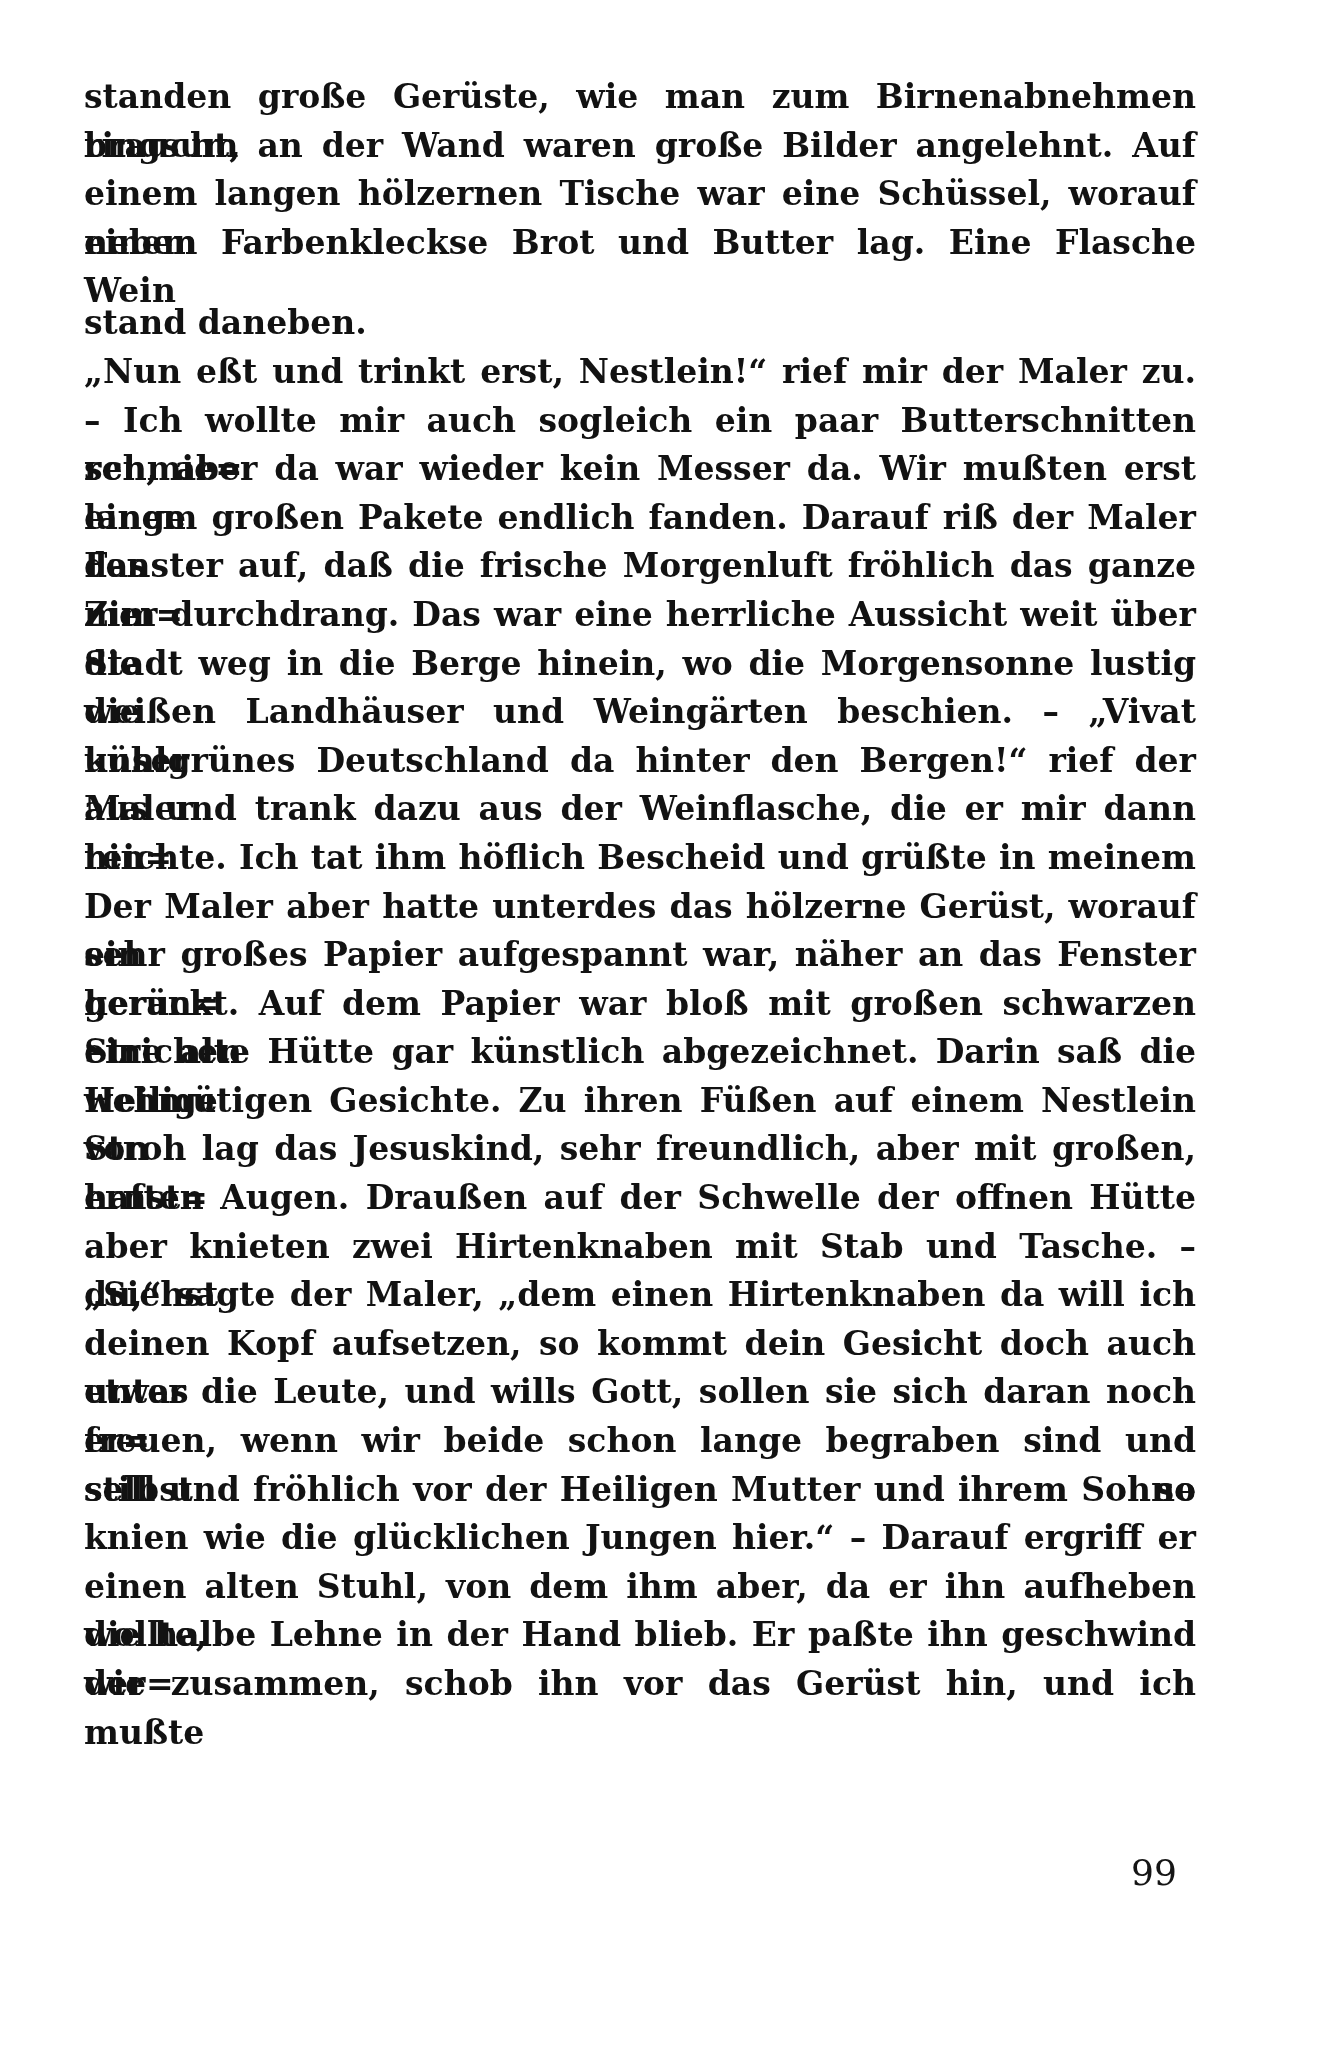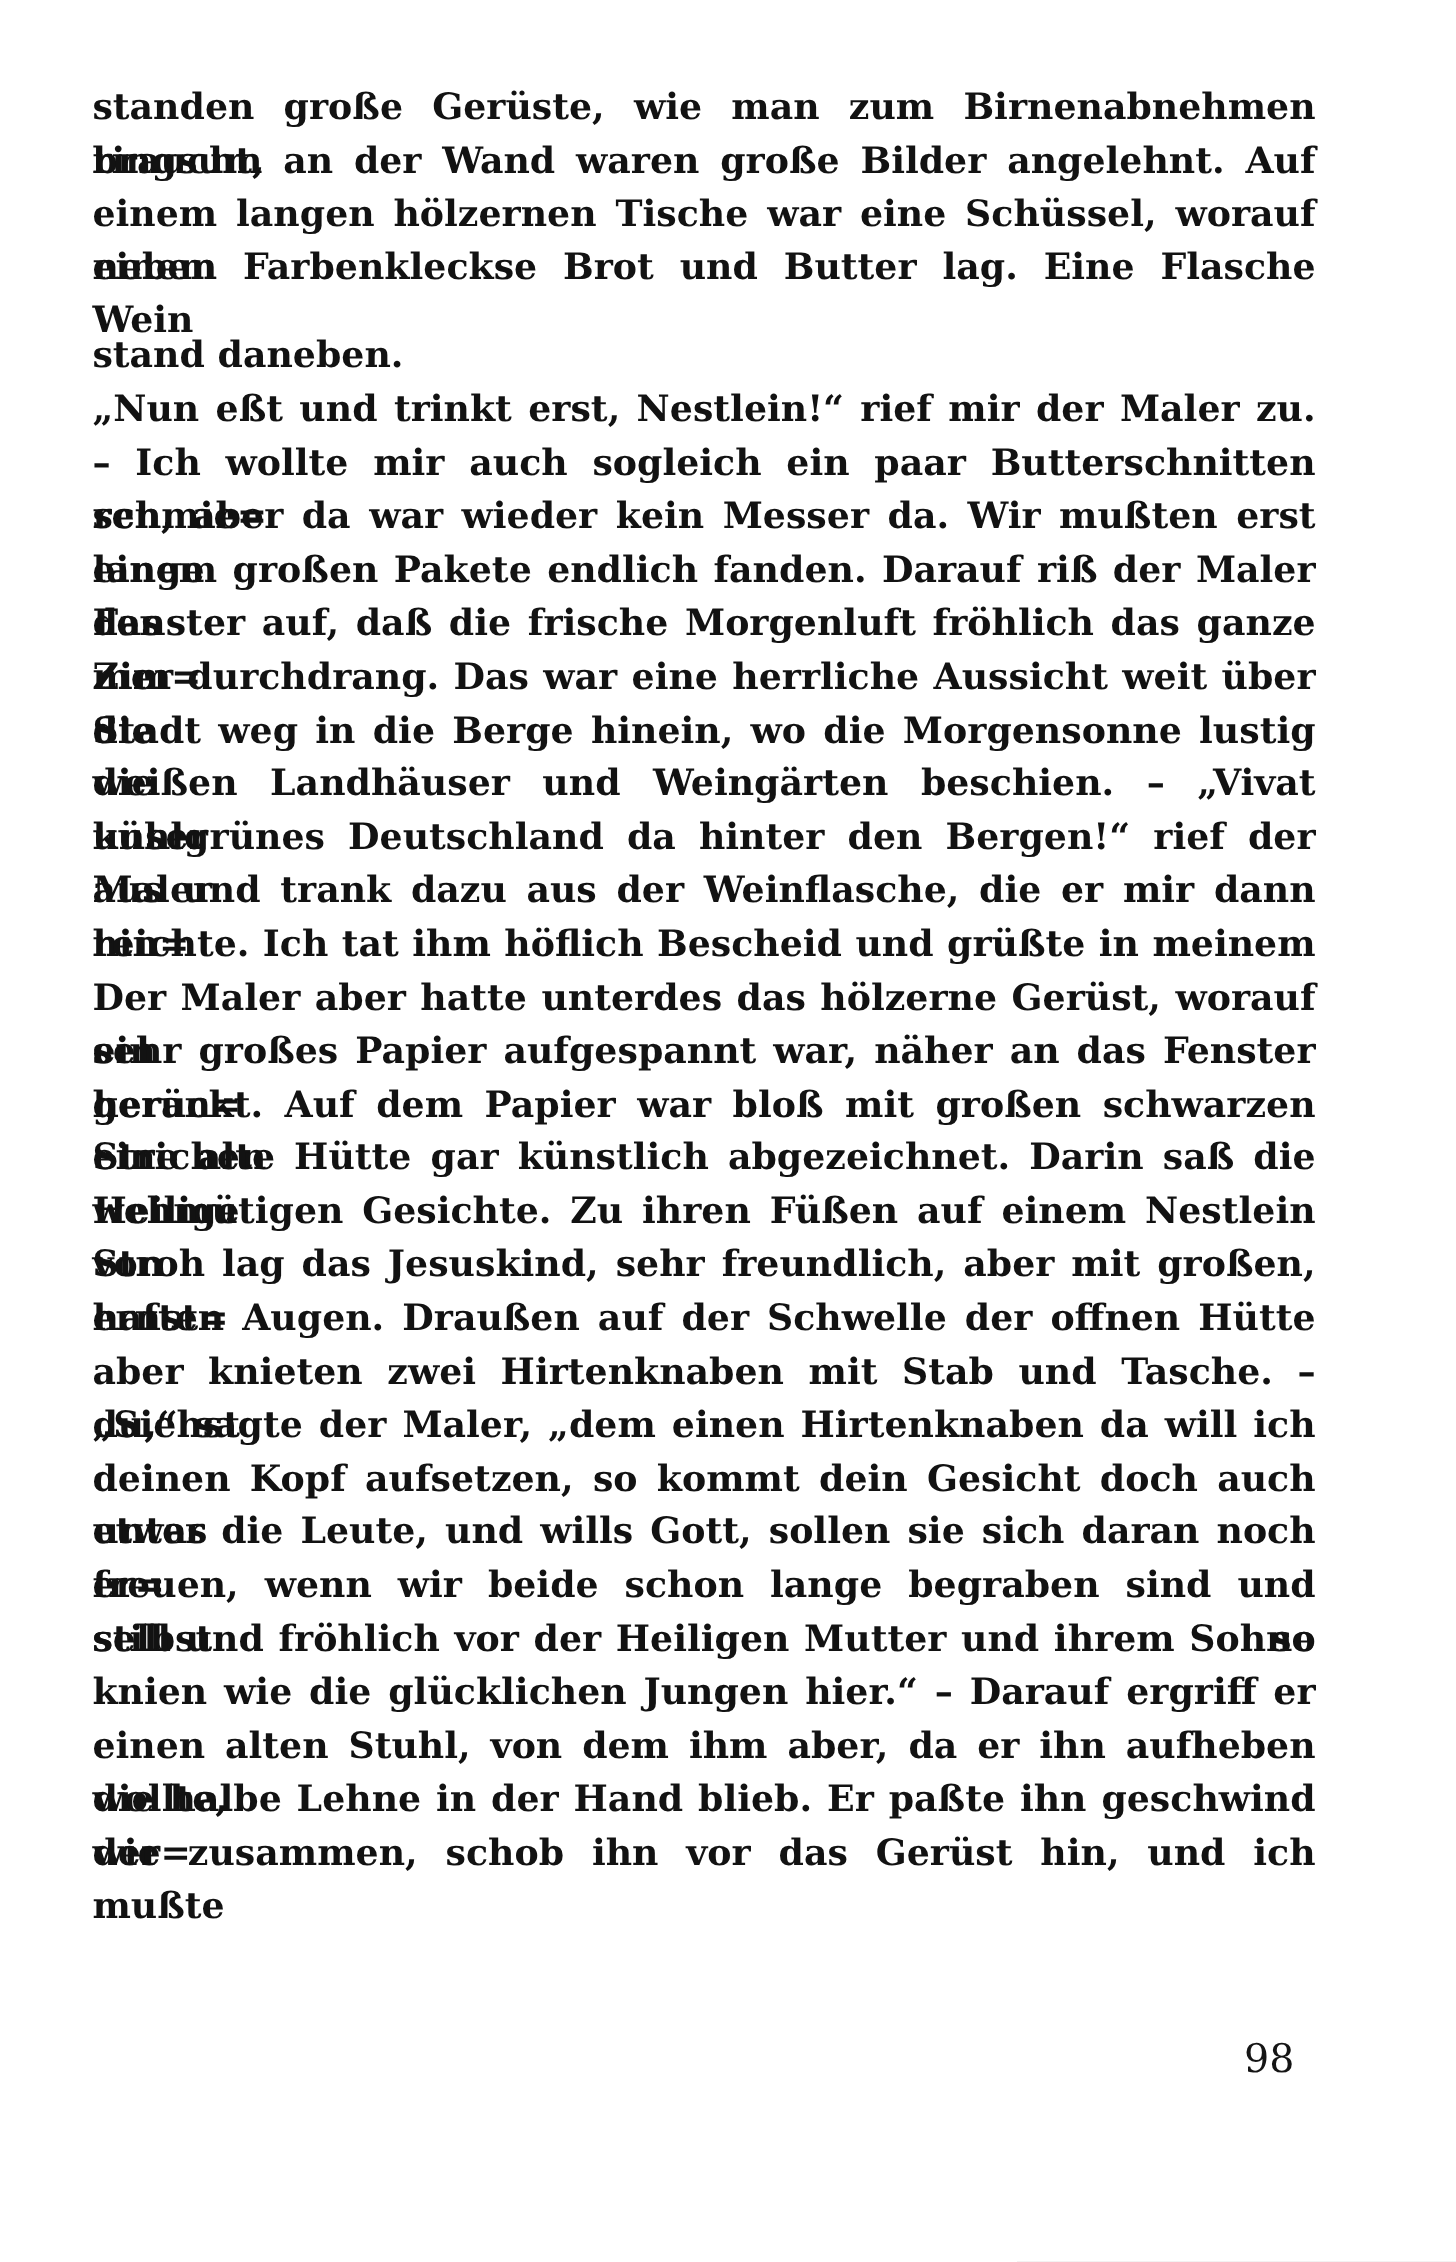--- a/index.html
+++ b/index.html
@@ -78,14 +78,14 @@
       <div class="line">du,“ sagte der Maler, „dem einen Hirtenknaben da will ich</div>
       <div class="line">deinen Kopf aufsetzen, so kommt dein Gesicht doch auch etwas</div>
       <div class="line">unter die Leute, und wills Gott, sollen sie sich daran noch er=</div>
       <div class="line">freuen, wenn wir beide schon lange begraben sind und selbst so</div>
       <div class="line">still und fröhlich vor der Heiligen Mutter und ihrem Sohne</div>
       <div class="line">knien wie die glücklichen Jungen hier.“ – Darauf ergriff er</div>
       <div class="line">einen alten Stuhl, von dem ihm aber, da er ihn aufheben wollte,</div>
       <div class="line">die halbe Lehne in der Hand blieb. Er paßte ihn geschwind wie=</div>
       <div class="line">der zusammen, schob ihn vor das Gerüst hin, und ich mußte</div>
     </div>
-  <div class="page-number">98</div>
+  <div class="page-number">99</div>
 </div>
 
 </body></html>

